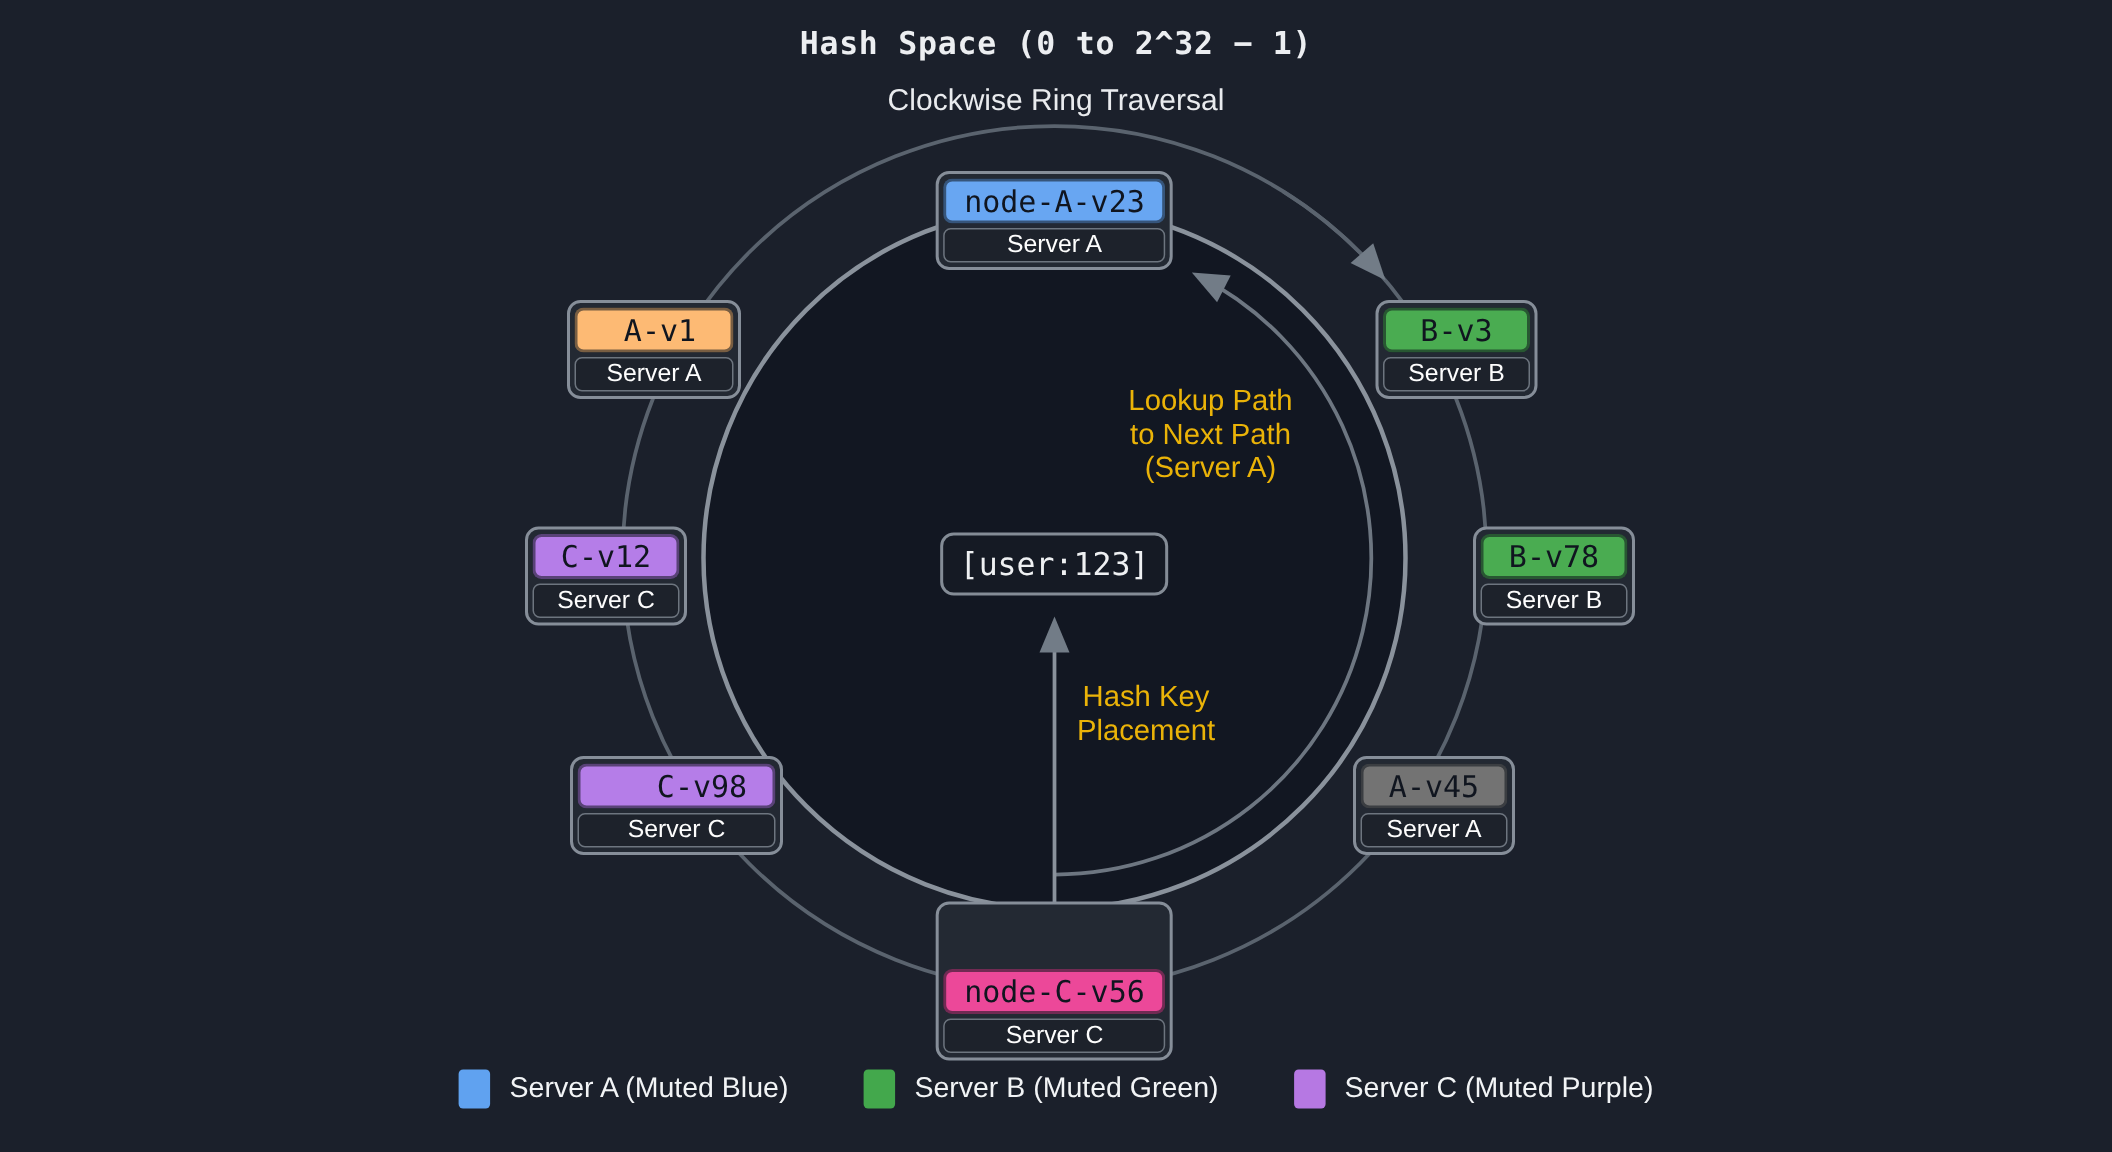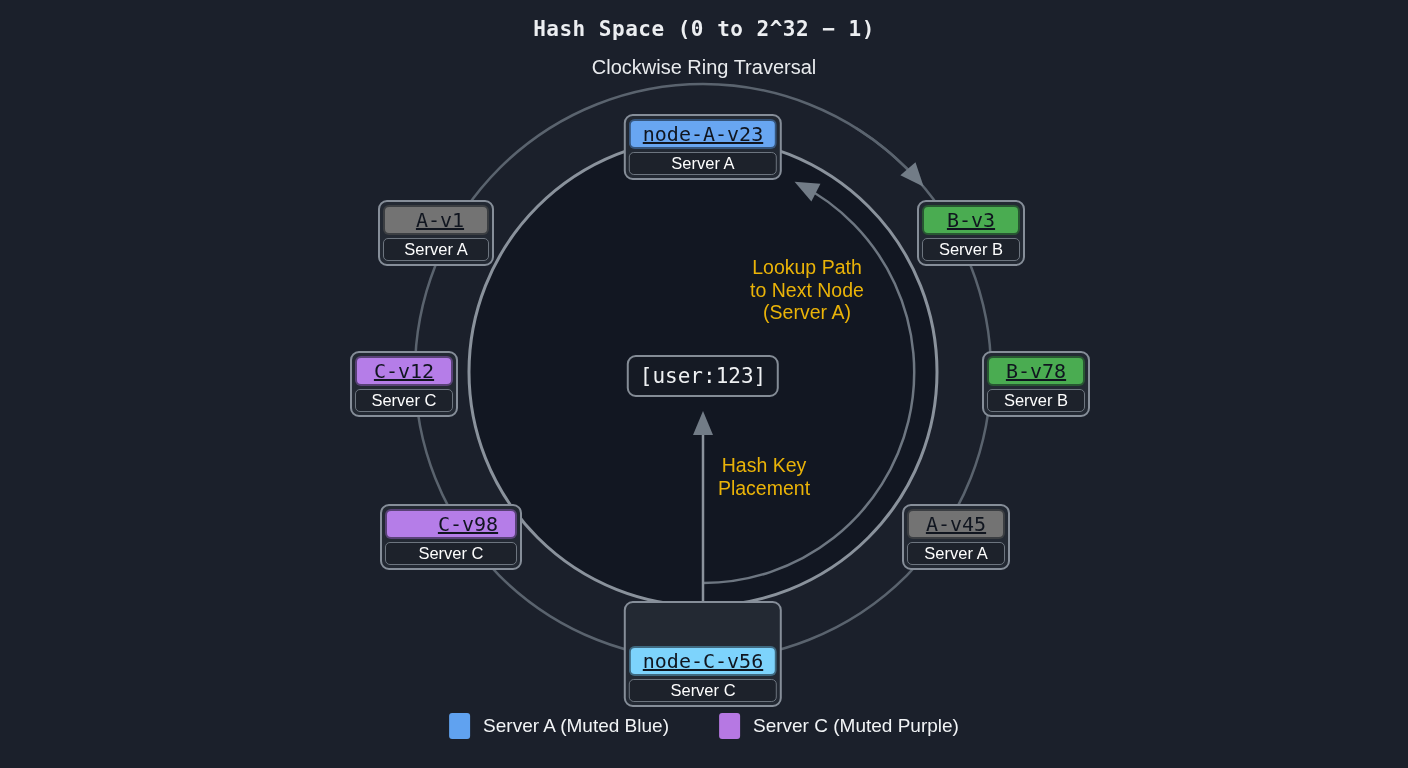--- a/index.html
+++ b/index.html
@@ -37,21 +37,20 @@
   .node{
     position:absolute;z-index:2;transform:translate(-50%,-50%);
     background:#232933;border:2px solid #868e99;border-radius:9px;
     padding:3px;text-align:center;
   }
   .chip{
     border-radius:6px;border:2px solid rgba(13,18,26,.55);
     padding:1px 12px;min-width:70px;
     font-family:"DejaVu Sans Mono",monospace;font-size:20px;color:#10151f;
     white-space:nowrap;
-    text-decoration:underline;
   }
   .srv{
     margin-top:3px;border:1.5px solid #6d757f;border-radius:5px;
     padding:1px 8px;background:#1d222b;color:#fdfdfd;font-size:16.5px;
     white-space:nowrap;
   }
 
   .keybox{
     position:absolute;z-index:2;left:703px;top:376px;transform:translate(-50%,-50%);
     background:#151a24;border:2.5px solid #848c96;border-radius:9px;
@@ -113,52 +112,56 @@
   </div>
   <div class="node" style="left:1036px;top:384px;">
     <div class="chip" style="background-color: rgb(74, 172, 81);">B-v78</div>
     <div class="srv">Server B</div>
   </div>
   <div class="node" style="left:956px;top:537px;">
     <div class="chip" style="background-color: #737373;">A-v45</div>
     <div class="srv">Server A</div>
   </div>
   <div class="node" style="left:703px;top:654px;">
-    <div class="chip" style="background-color: #7dd3fc; margin-top: 40px;">node-C-v56</div>
+    <div class="chip" style="background-color: #ec4899; margin-top: 40px;">node-C-v56</div>
     <div class="srv">Server C</div>
   </div>
   <div class="node" style="left:451px;top:537px;">
     <div class="chip" style="background-color: rgb(181, 125, 232); padding-left: 46px;">C-v98</div>
     <div class="srv">Server C</div>
   </div>
   <div class="node" style="left:404px;top:384px;">
     <div class="chip" style="background-color: rgb(181, 125, 232);">C-v12</div>
     <div class="srv">Server C</div>
   </div>
   <div class="node" style="left:436px;top:233px;">
-    <div class="chip" style="background-color: #737373; padding-left: 20px;">A-v1</div>
+    <div class="chip" style="background-color: #fdba74; padding-left: 20px;">A-v1</div>
     <div class="srv">Server A</div>
   </div>
 
   <div class="keybox">[user:123]</div>
 
   <div class="annot" id="annot-lookup">
     <div>Lookup Path</div>
-    <div>to Next Node</div>
+    <div>to Next Path</div>
     <div>(Server A)</div>
   </div>
   <div class="annot" id="annot-hashkey">
     <div>Hash Key</div>
     <div>Placement</div>
   </div>
 
   <div class="legend">
     <div class="legend-item">
       <div class="swatch" style="background-color: rgb(96, 162, 240);"></div>
       <div class="legend-label">Server A (Muted Blue)</div>
     </div>
     <div class="legend-item">
+      <div class="swatch" style="background-color: rgb(67, 168, 76);"></div>
+      <div class="legend-label">Server B (Muted Green)</div>
+    </div>
+    <div class="legend-item">
       <div class="swatch" style="background-color: rgb(182, 120, 227);"></div>
       <div class="legend-label">Server C (Muted Purple)</div>
     </div>
   </div>
 
 </div>
 
 </body></html>

